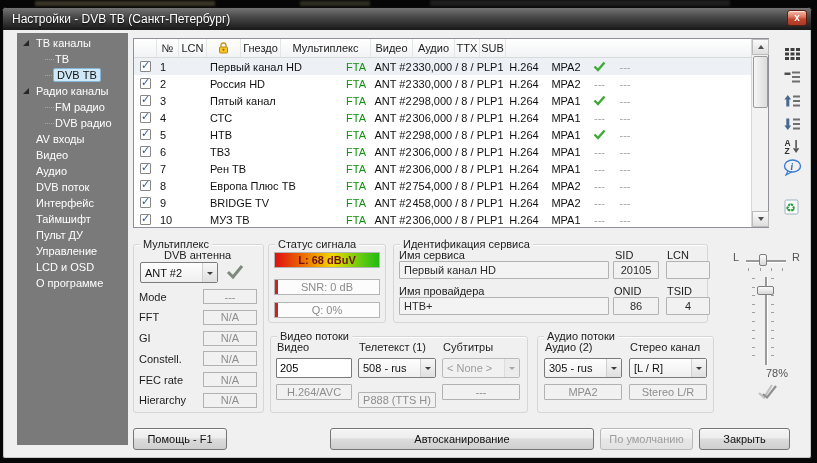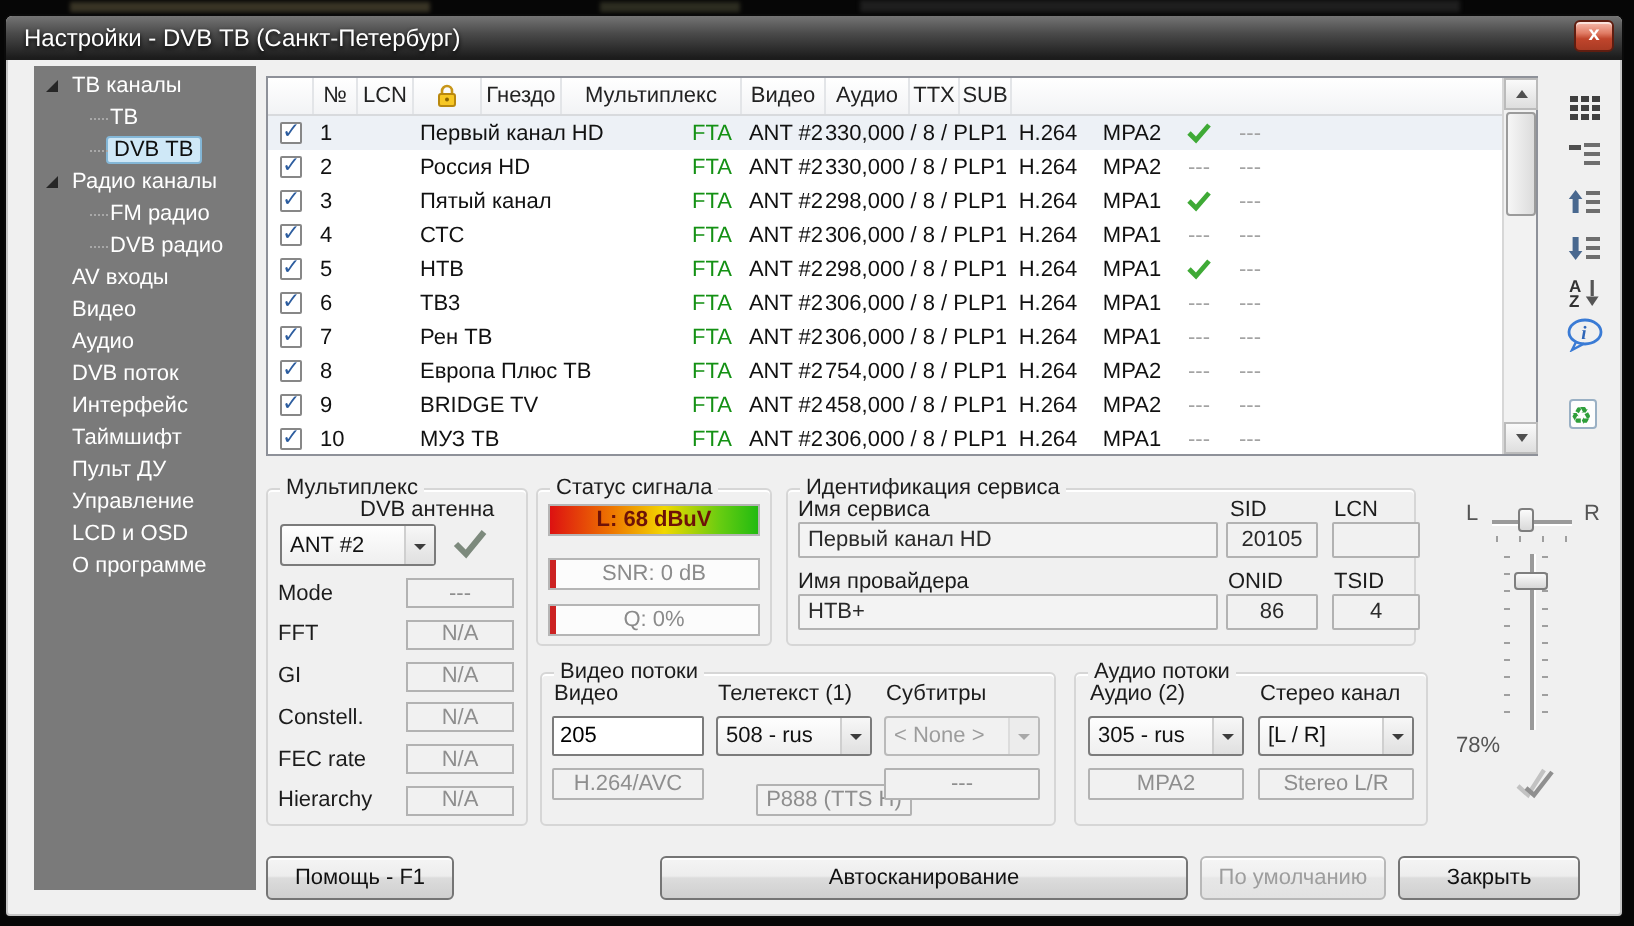--- a/index.html
+++ b/index.html
@@ -442,21 +442,21 @@
         <svg width="16" height="16">
           <rect x="1" y="1" width="13" height="14" rx="1.5" fill="#fdfdfd" stroke="#9ab0c4"></rect>
           <text x="1.2" y="13" font-size="12" fill="#2e9e3a">♻</text>
         </svg>
       </div>
     </div>
 
   <div class="group" style="left:133px;top:244px;width:131px;height:169px;">
     <span class="group-label">Мультиплекс</span>
   </div>
-  <span class="lbl" style="left:156px;top:249px;padding-left:24px;">DVB антенна</span>
+  <span class="lbl" style="left:140px;top:249px;padding-left:24px;">DVB антенна</span>
   <div class="combo" style="left:140px;top:262px;width:78px;height:21px;">
     <span class="val">ANT #2</span>
     <span class="dd"></span>
   </div>
   <div style="position:absolute;left:226px;top:264px;">
     <svg width="18" height="16" viewBox="0 0 18 16">
         <path d="M2 8 L7 13 L16 2" stroke="#7d8a7d" stroke-width="3" fill="none"></path>
       </svg>
   </div>
   <div style="position:absolute;left:139px;top:289px;width:118px;height:119px;display:flex;flex-direction:column;justify-content:space-between;" id="mux-params">
@@ -522,21 +522,21 @@
     <span class="group-label">Видео потоки</span>
   </div>
   <span class="lbl" style="left:277px;top:341px;">Видео</span>
   <input class="input" style="left: 276px; top: 358px; width: 76px; height: 20px;" value="205">
   <div class="ro" style="left:276px;top:384px;width:76px;height:16px;">H.264/AVC</div>
   <span class="lbl" style="left:359px;top:341px;">Телетекст (1)</span>
   <div class="combo" style="left:358px;top:358px;width:78px;height:20px;">
     <span class="val">508 - rus</span>
     <span class="dd"></span>
   </div>
-  <div class="ro" style="left:358px;top:392px;width:78px;height:16px;margin-left:20px;">P888 (TTS H)</div>
+  <div class="ro" style="left:358px;top:392px;width:78px;height:16px;">P888 (TTS H)</div>
   <span class="lbl" style="left:443px;top:341px;">Субтитры</span>
   <div class="combo disabled" style="left:442px;top:358px;width:78px;height:20px;">
     <span class="val">&lt; None &gt;</span>
     <span class="dd"></span>
   </div>
   <div class="ro" style="left:442px;top:384px;width:78px;height:16px;">---</div>
 
   <div class="group" style="left:537px;top:336px;width:177px;height:77px;">
     <span class="group-label">Аудио потоки</span>
   </div>
@@ -555,21 +555,21 @@
 
   <span class="lbl" style="left:733px;top:251px;color:#555;">L</span>
   <span class="lbl" style="left:792px;top:251px;color:#555;">R</span>
   <div style="position:absolute;left:746px;top:260px;width:40px;height:2px;background:#9a9a9a;box-shadow:0 1px 0 #fff;"></div>
   <div style="position:absolute;left:759px;top:254px;width:8px;height:12px;background:linear-gradient(#fbfbfb,#d9d9d9);border:1px solid #7e7e7e;border-radius:2px;"></div>
   <div style="position:absolute;left:748px;top:268px;width:37px;height:3px;background:repeating-linear-gradient(90deg,#9f9f9f 0 1px,transparent 1px 11.5px);"></div>
   <div class="tickcol" style="left:752px;top:278px;height:86px;"></div>
   <div class="tickcol" style="left:771px;top:278px;height:86px;"></div>
   <div style="position:absolute;left:765px;top:277px;width:2px;height:88px;background:#9a9a9a;box-shadow:1px 0 0 #fff;"></div>
   <div style="position:absolute;left:757px;top:286px;width:17px;height:9px;background:linear-gradient(#fafafa,#d8d8d8);border:1px solid #7e7e7e;border-radius:2px;"></div>
-  <div class="lbl" style="left:728px;top:367px;width:60px;text-align:left;color:#555;">78%</div>
+  <div class="lbl" style="left:728px;top:367px;width:60px;text-align:right;color:#555;">78%</div>
   <div style="position:absolute;left:755px;top:382px;">
     <svg width="24" height="19" viewBox="0 0 24 19">
         <path d="M4 11 L9 15.5 L17 3" stroke="#c2c2c2" stroke-width="2.2" fill="none"></path>
         <path d="M8 12 L12 15.5 L21 4" stroke="#8f8f8f" stroke-width="2.2" fill="none"></path>
       </svg>
   </div>
 
   <div class="btn" style="left:133px;width:94px;">Помощь - F1</div>
   <div class="btn" style="left:330px;width:264px;">Автосканирование</div>
   <div class="btn disabled" style="left:600px;width:93px;">По умолчанию</div>

